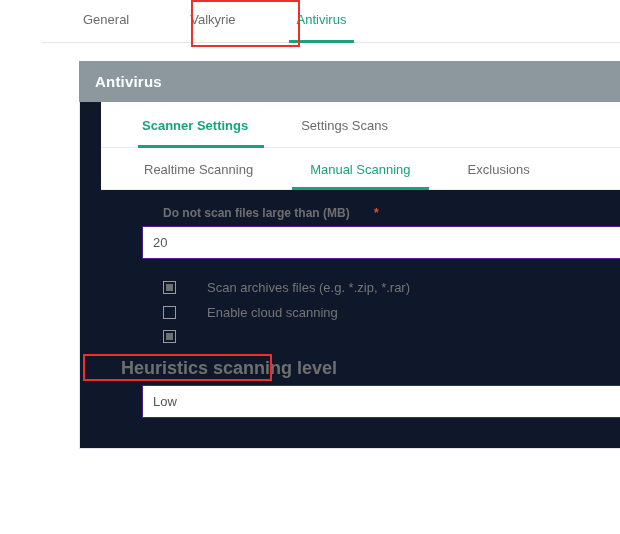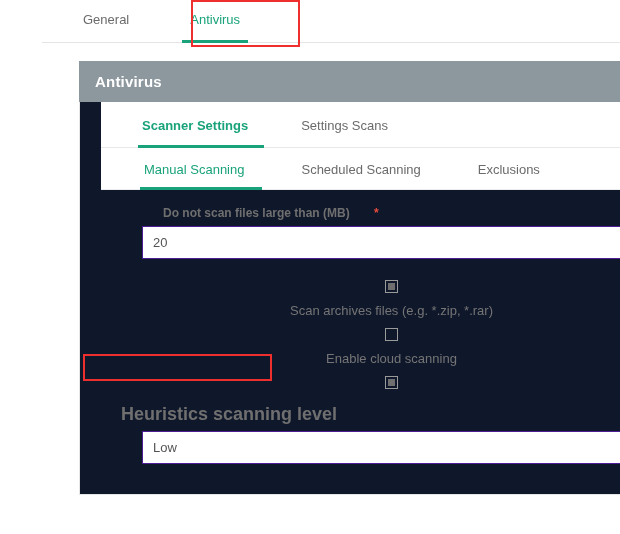--- a/index.html
+++ b/index.html
@@ -148,21 +148,20 @@
     margin-bottom: 16px;
     outline: none;
   }
   .checkbox-row {
     display: flex;
     align-items: center;
     gap: 10px;
     padding: 5px 0;
     font-size: 13px;
     color: #757575;
-    flex-direction: column;
   }
   .cb {
     width: 13px;
     height: 13px;
     border: 1px solid #9a9a9a;
     display: inline-block;
     position: relative;
     flex-shrink: 0;
   }
   .cb.filled::after {
@@ -197,36 +196,37 @@
     height: 27px;
   }
 </style>
 </head>
 <body>
 
 <div class="page">
 
   <div class="top-tabs">
     <div class="top-tab">General</div>
+    <div class="top-tab">Valkyrie</div>
     <div class="top-tab active">Antivirus</div>
   </div>
 
   <div class="panel-wrap">
     <div class="panel-header">Antivirus</div>
 
     <div class="panel-body">
 
       <div class="section-tabs">
         <div class="section-tab active">Scanner Settings</div>
         <div class="section-tab">Settings Scans</div>
       </div>
 
       <div class="sub-tabs">
+        <div class="sub-tab">Realtime Scanning</div>
         <div class="sub-tab active">Manual Scanning</div>
-        <div class="sub-tab">Scheduled Scanning</div>
         <div class="sub-tab">Exclusions</div>
       </div>
 
       <div class="form-area">
 
         <div class="field-label">
           <span>Do not scan files large than (MB)</span>
           <span class="req">*</span>
         </div>
         <input class="text-input" type="text" value="20" style="">

